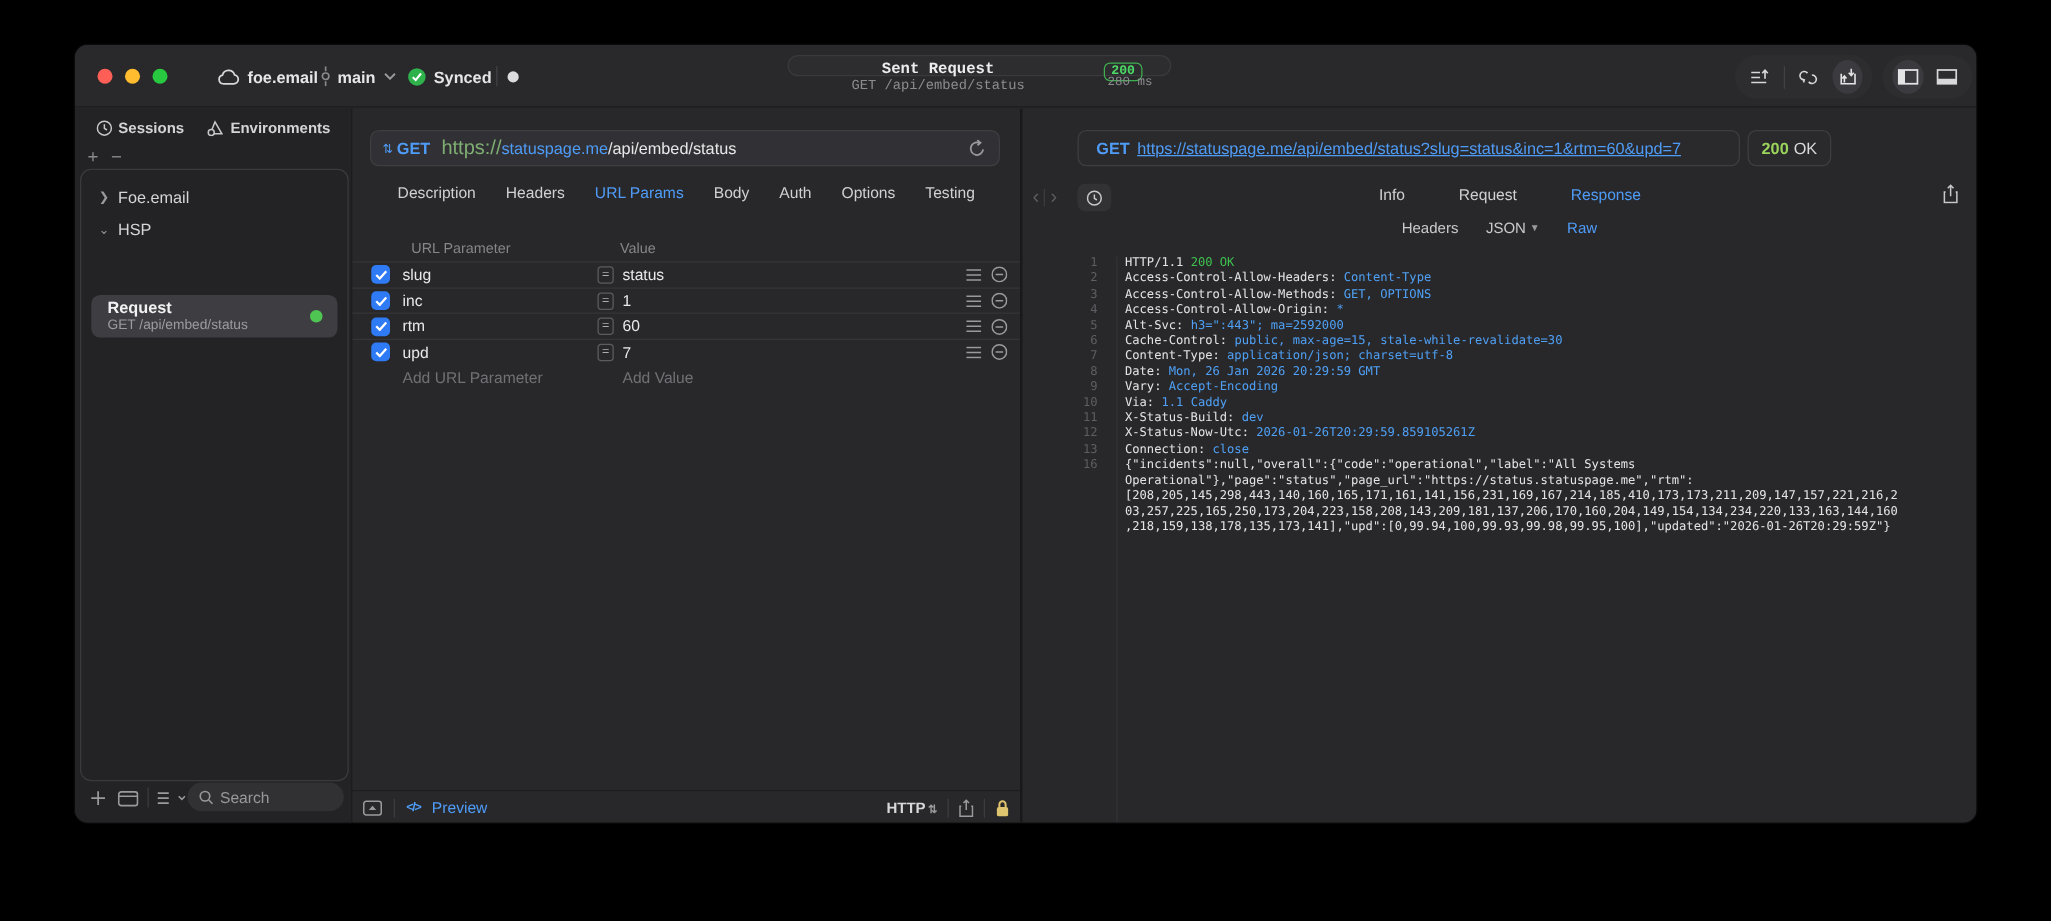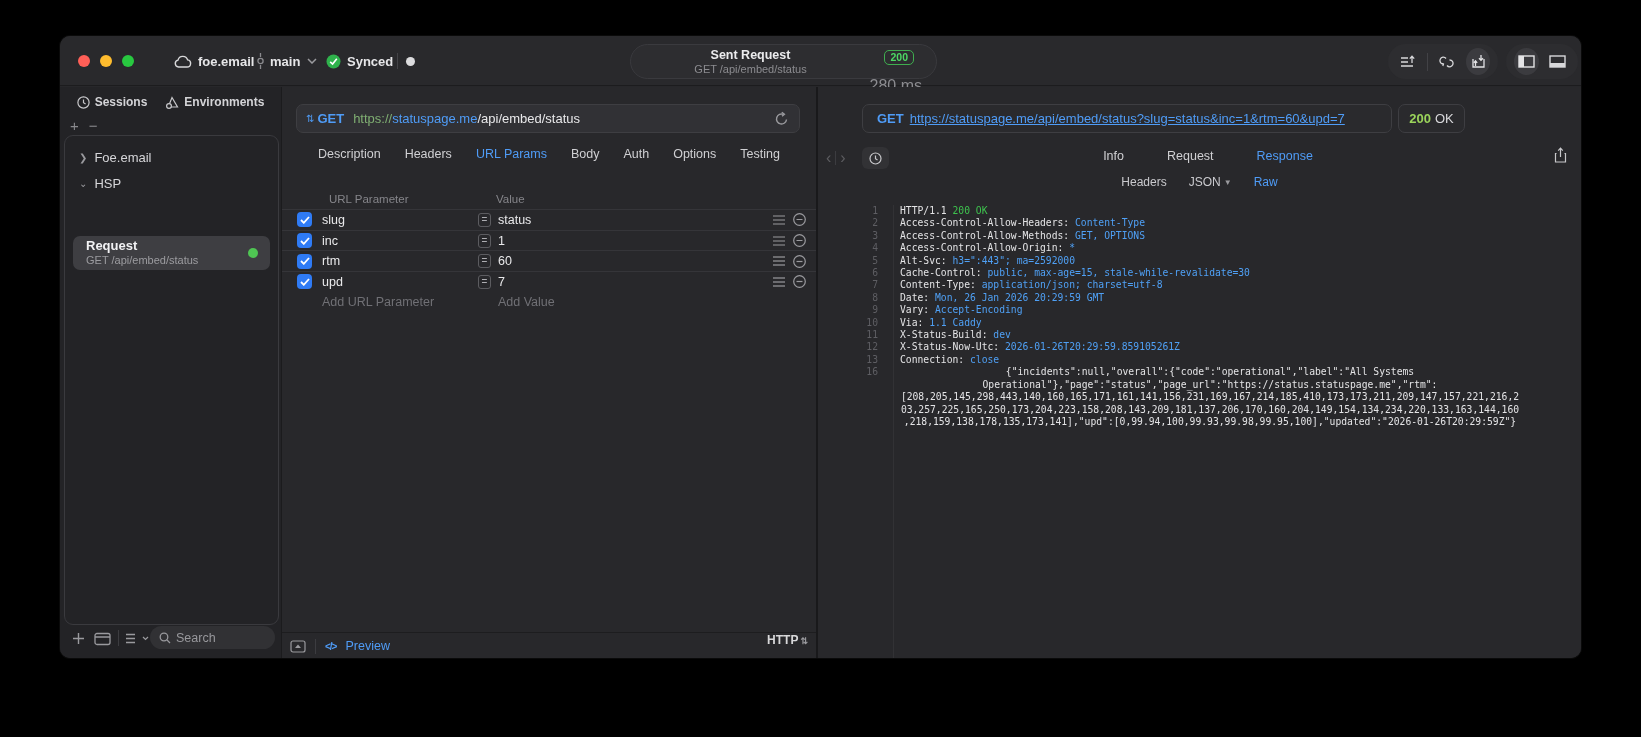--- a/index.html
+++ b/index.html
@@ -7,26 +7,26 @@
   .stage { position:relative; width:1641px; height:737px; background:#000; }
   .window { position:absolute; left:60px; top:36px; width:1521px; height:622px; background:#27272a; border-radius:10px; overflow:hidden; box-shadow:0 0 0 1px #0a0a0a; }
 
   
   .titlebar { position:absolute; top:0; left:0; right:0; height:50px; background:#29292c; border-bottom:1px solid #1c1c1e; }
   .tl { position:absolute; top:19px; width:12px; height:12px; border-radius:50%; }
   .tl.red{ left:18px; background:#ff5f57; } .tl.yellow{ left:40px; background:#febc2e; } .tl.green{ left:62px; background:#28c840; }
   .tb-item { position:absolute; top:0; height:50px; display:flex; align-items:center; color:#e6e6e8; font-size:13px; }
   .tb-sep { position:absolute; top:17px; width:1px; height:16px; background:#434347; }
   .tb-dot { position:absolute; top:21px; width:9px; height:9px; border-radius:50%; background:#dcdcde; }
-  .center-pill { position:absolute; left:570px; top:8px; width:307px; height:35px; background:#2d2d30; border:1px solid #3a3a3e; border-radius:18px; }
+  .center-pill { position:absolute; left:570px; top:8px; width:307px; height:17px; background:#2d2d30; border:1px solid #3a3a3e; border-radius:18px;font-family:Liberation Mono, monospace; }
   .cp-text { position:absolute; left:0; right:66px; top:3px; text-align:center; }
   .cp-title { font-size:12.5px; font-weight:bold; color:#ececee; line-height:15px; }
   .cp-sub { font-size:11px; color:#8c8c90; line-height:13px; }
   .cp-badge { position:absolute; right:22px; top:5px; border:1px solid #3fae4f; border-radius:5px; color:#4cd964; font-size:10.5px; font-weight:bold; padding:0 5px; line-height:13px; }
-  .cp-ms { position:absolute; right:14px; top:32px; font-size:16px; color:#8c8c90; }
+  .cp-ms { position:absolute; right:14px; top:16px; font-size:10px; color:#8c8c90; }
   .icon-pill { position:absolute; top:8px; height:35px; background:#2d2d30; border-radius:18px; display:flex; align-items:center; }
   .ip-1 { left:1328px; width:110px; padding:0 8px; gap:7px; }
   .ip-2 { left:1446px; width:72px; padding:0 8px; gap:6px; justify-content:center; }
   .ip-sep { width:1px; height:18px; background:#424246; }
   .icon-btn { width:27px; height:27px; border-radius:50%; display:flex; align-items:center; justify-content:center; }
   .icon-btn.hl { background:#3b3b3f; }
 
   
   .sidebar { position:absolute; top:51px; left:0; width:222px; bottom:0; background:#232326; border-right:1px solid #1b1b1d; }
   .sb-tabs { position:absolute; top:8px; left:0; right:0; display:flex; justify-content:center; gap:18px; }
@@ -42,21 +42,21 @@
   .sb-bottom { position:absolute; bottom:8px; left:0; right:0; height:24px; }
   .sb-bi { position:absolute; top:0; height:24px; display:flex; align-items:center; color:#9a9a9e; }
   .sb-bsep { position:absolute; left:58px; top:4px; width:1px; height:16px; background:#3c3c40; }
   .search-pill { position:absolute; left:90px; right:6px; top:0; height:23px; background:#313134; border-radius:12px; display:flex; align-items:center; gap:5px; padding-left:9px; color:#98989c; font-size:12.5px; }
 
   
   .midpane { position:absolute; top:51px; left:222px; width:534px; bottom:0; background:#28282b; }
   .urlbar { position:absolute; left:14px; top:17px; width:504px; height:29px; background:#313135; border:1px solid #3e3e42; border-radius:7px; display:flex; align-items:center; }
   .stepper { color:#4f9cf7; font-size:10px; margin:0 3px 0 9px; }
   .method { color:#4f9cf7; font-size:13px; font-weight:bold; margin-right:9px; }
-  .u-scheme { color:#7fae72; font-size:13px; }
+  .u-scheme { color:#7fae72; font-size:16px; }
   .u-host { color:#4f9cf7; font-size:13px; }
   .u-path { color:#e8e8ea; font-size:13px; }
   .url-refresh { position:absolute; right:10px; top:6px; }
   .mid-tabs { position:absolute; top:60px; left:0; right:0; display:flex; justify-content:center; gap:24px; }
   .mtab { font-size:12.5px; color:#d0d0d3; font-weight:500; }
   .mtab.active { color:#4f9cf7; }
   .ptable-head { position:absolute; top:106px; left:0; right:0; height:16px; font-size:11.5px; color:#85858a; }
   .ph-name { position:absolute; left:47px; } .ph-val { position:absolute; left:214px; }
   .ptable { position:absolute; top:122px; left:0; right:0; }
   .prow { position:relative; height:20.7px; border-top:1px solid #353539; display:flex; align-items:center; }
@@ -66,21 +66,21 @@
   .peq { position:absolute; left:196px; width:13px; height:14px; border:1px solid #5c5c60; border-radius:3px; color:#aeaeb2; font-size:10px; line-height:12px; text-align:center; }
   .pval { position:absolute; left:216px; font-size:12.5px; color:#e9e9eb; }
   .picons { position:absolute; right:10px; display:flex; gap:8px; align-items:center; }
   .addrow { position:relative; height:21px; display:flex; align-items:center; color:#707075; font-size:12.5px; }
   .add-name { position:absolute; left:40px; } .add-val { position:absolute; left:216px; }
   .mid-footer { position:absolute; bottom:0; left:0; right:0; height:26px; border-top:1px solid #1d1d1f; }
   .mf-left { position:absolute; left:8px; top:0; height:26px; display:flex; align-items:center; gap:9px; }
   .mf-sep { width:1px; height:15px; background:#3c3c40; }
   .code-glyph { color:#4f9cf7; font-size:10px; font-weight:bold; letter-spacing:-1px; }
   .preview-lbl { color:#4f9cf7; font-size:12.5px; }
-  .mf-right { position:absolute; right:8px; top:0; height:26px; display:flex; align-items:center; gap:8px;flex-direction:column; }
+  .mf-right { position:absolute; right:8px; top:0; height:26px; display:flex; align-items:center; gap:8px; }
   .http-lbl { color:#d8d8da; font-size:12px; font-weight:600; }
   .http-chev { color:#9a9a9e; font-size:9px; margin-left:2px; }
 
   
   .rightpane { position:absolute; top:51px; left:756px; right:0; bottom:0; background:#28282b; border-left:2px solid #19191b; }
   .resp-urlpill { position:absolute; left:44px; top:17px; width:530px; height:29px; background:#2a2a2d; border:1px solid #3e3e42; border-radius:7px; display:flex; align-items:center; padding-left:14px; font-size:13px; white-space:nowrap; overflow:hidden; }
   .ru-method { color:#4f9cf7; font-weight:bold; margin-right:6px; }
   .ru-url { color:#4f9cf7;text-decoration:underline; }
   .resp-badge { position:absolute; left:580px; top:17px; width:67px; height:29px; background:#2a2a2d; border:1px solid #3e3e42; border-radius:7px; display:flex; align-items:center; justify-content:center; gap:4px; font-size:13px; }
   .rb-code { color:#9bd45b; font-weight:bold; } .rb-ok { color:#d9d9dc; }
@@ -93,21 +93,21 @@
   .rtab.active { color:#4f9cf7; }
   .share-right { position:absolute; right:14px; top:2px; }
   .resp-subtabs { position:absolute; left:0; right:0; top:88px; display:flex; justify-content:center; gap:22px; align-items:center; }
   .stab { font-size:12px; color:#cacace; font-weight:500; display:flex; align-items:center; gap:3px; }
   .stab.active { color:#4f9cf7; }
   .stab .chev { font-size:8px; color:#9a9a9e; }
   .codearea { position:absolute; top:118px; left:0; right:0; bottom:0; font-family:"DejaVu Sans Mono", monospace; font-size:9.7px; line-height:12.4px; }
   .gutter-line { position:absolute; left:75px; top:0; bottom:0; width:1px; background:#323235; }
   .cline { display:flex; }
   .cline .ln { width:60px; text-align:right; color:#5e5e63; flex:0 0 60px; }
-  .cline .ct { padding-left:22px; white-space:pre; color:#e4e4e6;text-align:center; }
+  .cline .ct { padding-left:22px; white-space:pre; color:#e4e4e6; }
   .cline .ct.wrap { white-space:pre-wrap; overflow-wrap:anywhere; width:642px; }
   .tok-b { color:#4fa0f5; } .tok-g { color:#3ec24e; } .tok-p { color:#e4e4e6; }
 
   svg { display:block; }
 </style>
 </head>
 <body>
 
 <div class="stage">
   <div class="window">

